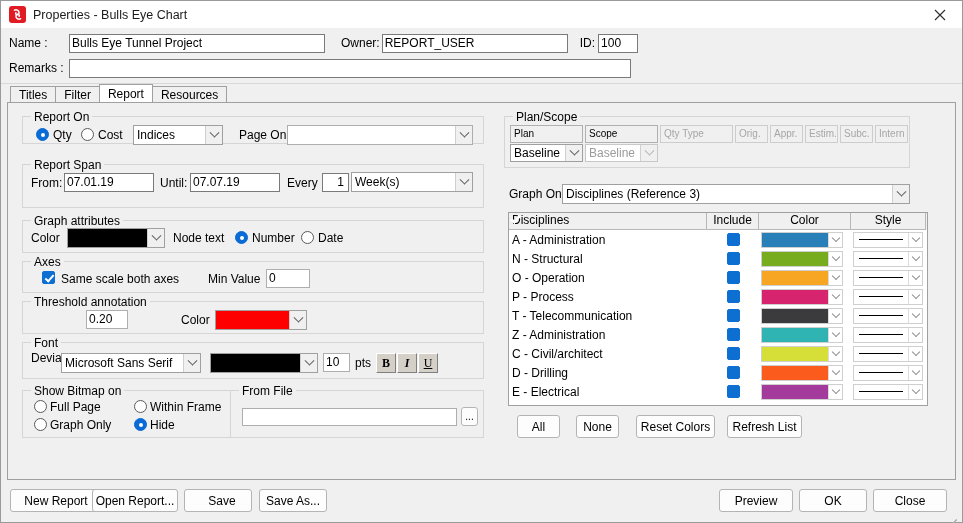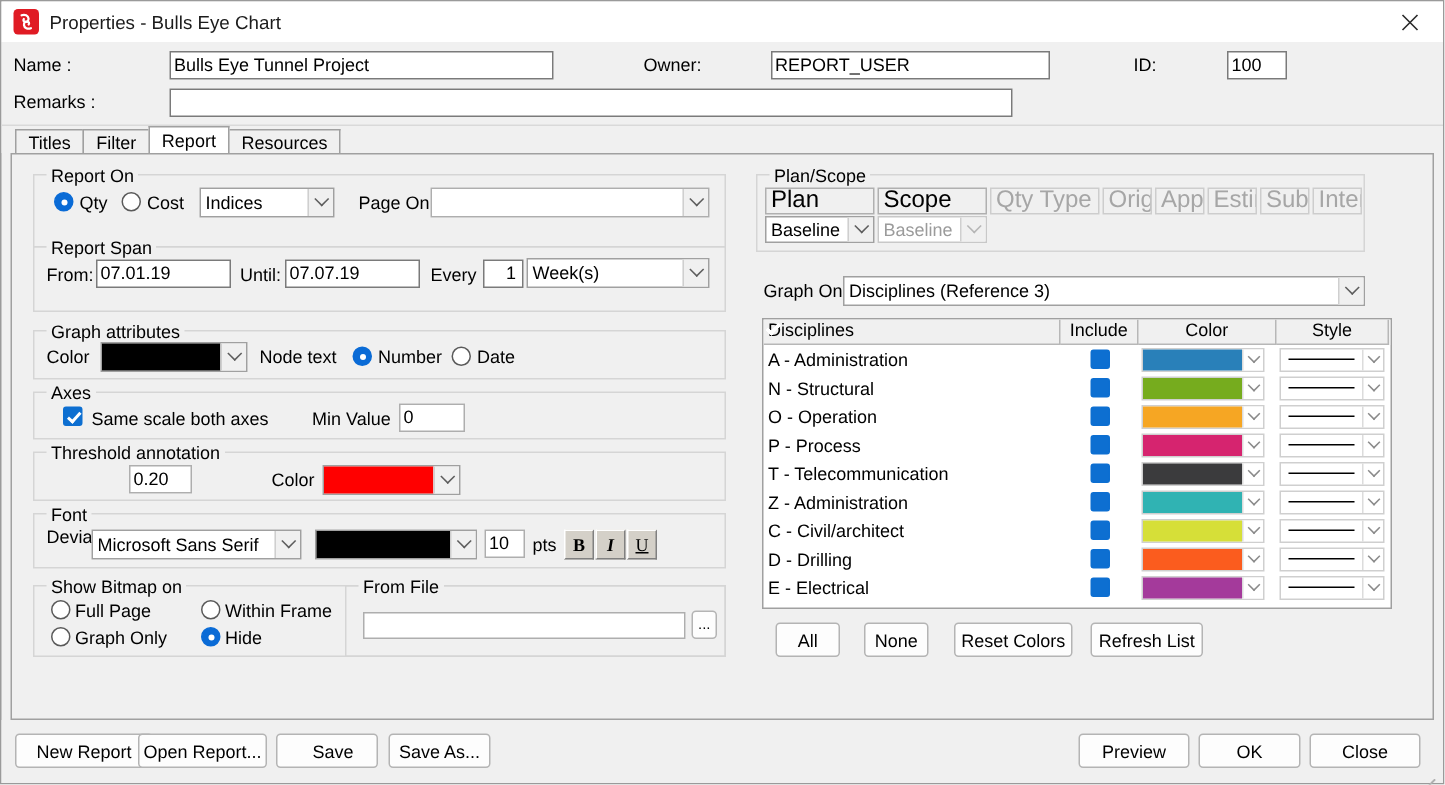--- a/index.html
+++ b/index.html
@@ -50,21 +50,21 @@
   .close-btn svg { display:block; }
 
   
   .header-pane {
     flex: 0 0 56px;
     background: #f0f0f0;
     border-bottom: 1px solid #d9d9d9;
     padding: 4px 8px 0 8px;
     position: relative;
   }
-  .hdr-row { display: flex; align-items: center; height: 22px; margin-bottom: 3px; gap: 44px; }
+  .hdr-row { display: flex; align-items: center; height: 22px; margin-bottom: 3px; }
   .hdr-label { font-size: 12px; white-space: nowrap; }
   .lbl-name { width: 60px; }
   .lbl-remarks { width: 60px; }
 
   .tfield {
     background: #ffffff;
     border: 1px solid #7a7a7a;
     height: 19px;
     font-family: "Liberation Sans", sans-serif;
     font-size: 12px;
@@ -256,21 +256,21 @@
     color: #000;
     cursor: default;
   }
 
   
   .ps-headrow { position: absolute; display: flex; gap: 2px; }
   .ps-head {
     height: 18px;
     border: 1px solid #b0b0b0;
     background: #f0f0f0;
-    font-size: 16px;
+    font-size: 10px;
     line-height: 16px;
     padding-left: 3px;
     color: #000;
     white-space: nowrap; overflow: hidden;
   }
   .ps-head.dim { color: #a6a6a6; border-color: #cdcdcd; }
 
   
   .dlist {
     position: absolute;
@@ -391,21 +391,21 @@
     <div class="tabstrip">
       <div class="tab">Titles</div>
       <div class="tab">Filter</div>
       <div class="tab active">Report</div>
       <div class="tab">Resources</div>
     </div>
   </div>
 
   <div class="body-pane">
 
-    <div class="group" style="left:14px; top:13px; width:462px; height:49px;">
+    <div class="group" style="left:14px; top:13px; width:462px; height:28px;">
       <span class="legend">Report On</span>
       <div class="radio on" style="left:13px; top:11px;"></div>
       <span class="lbl" style="left:30px; top:11px;">Qty</span>
       <div class="radio" style="left:58px; top:11px;"></div>
       <span class="lbl" style="left:75px; top:11px;">Cost</span>
       <div class="combo" style="left:110px; top:8px; width:90px;">
         <span class="cval">Indices</span>
         <span class="arrow"></span>
       </div>
       <span class="lbl" style="left:216px; top:11px;">Page On:</span>

